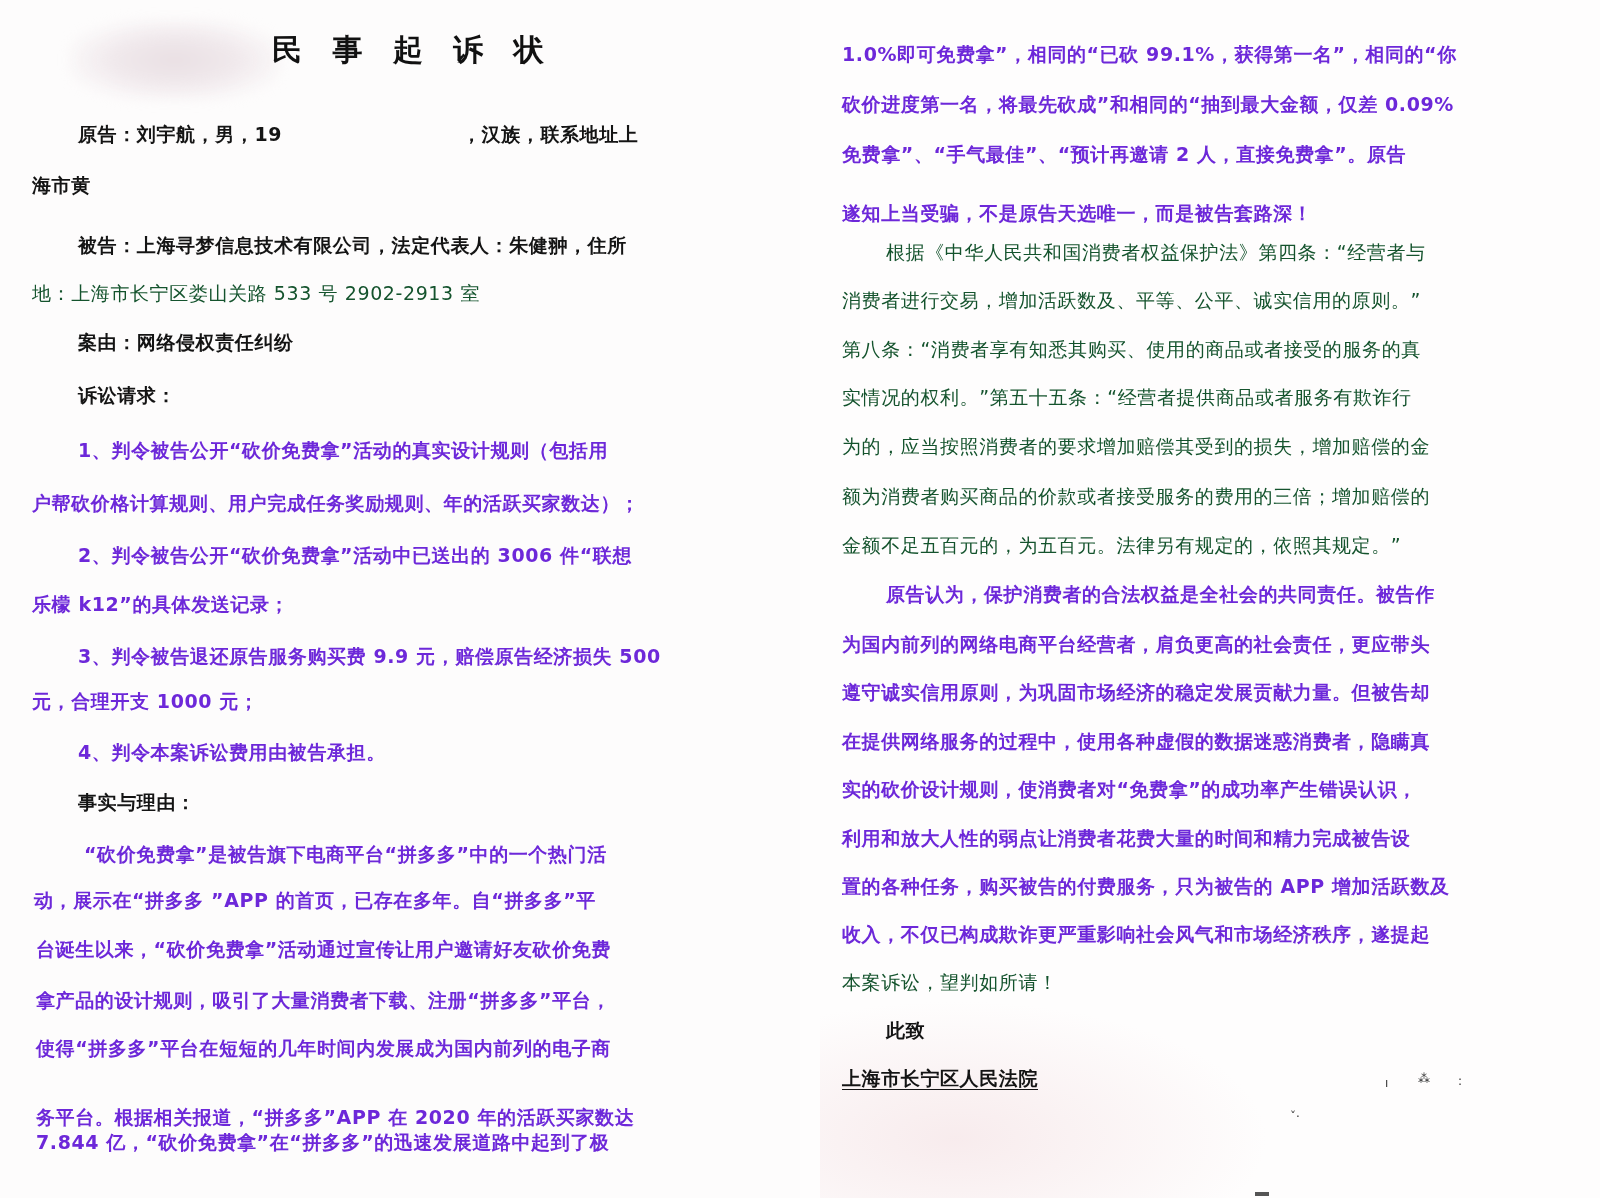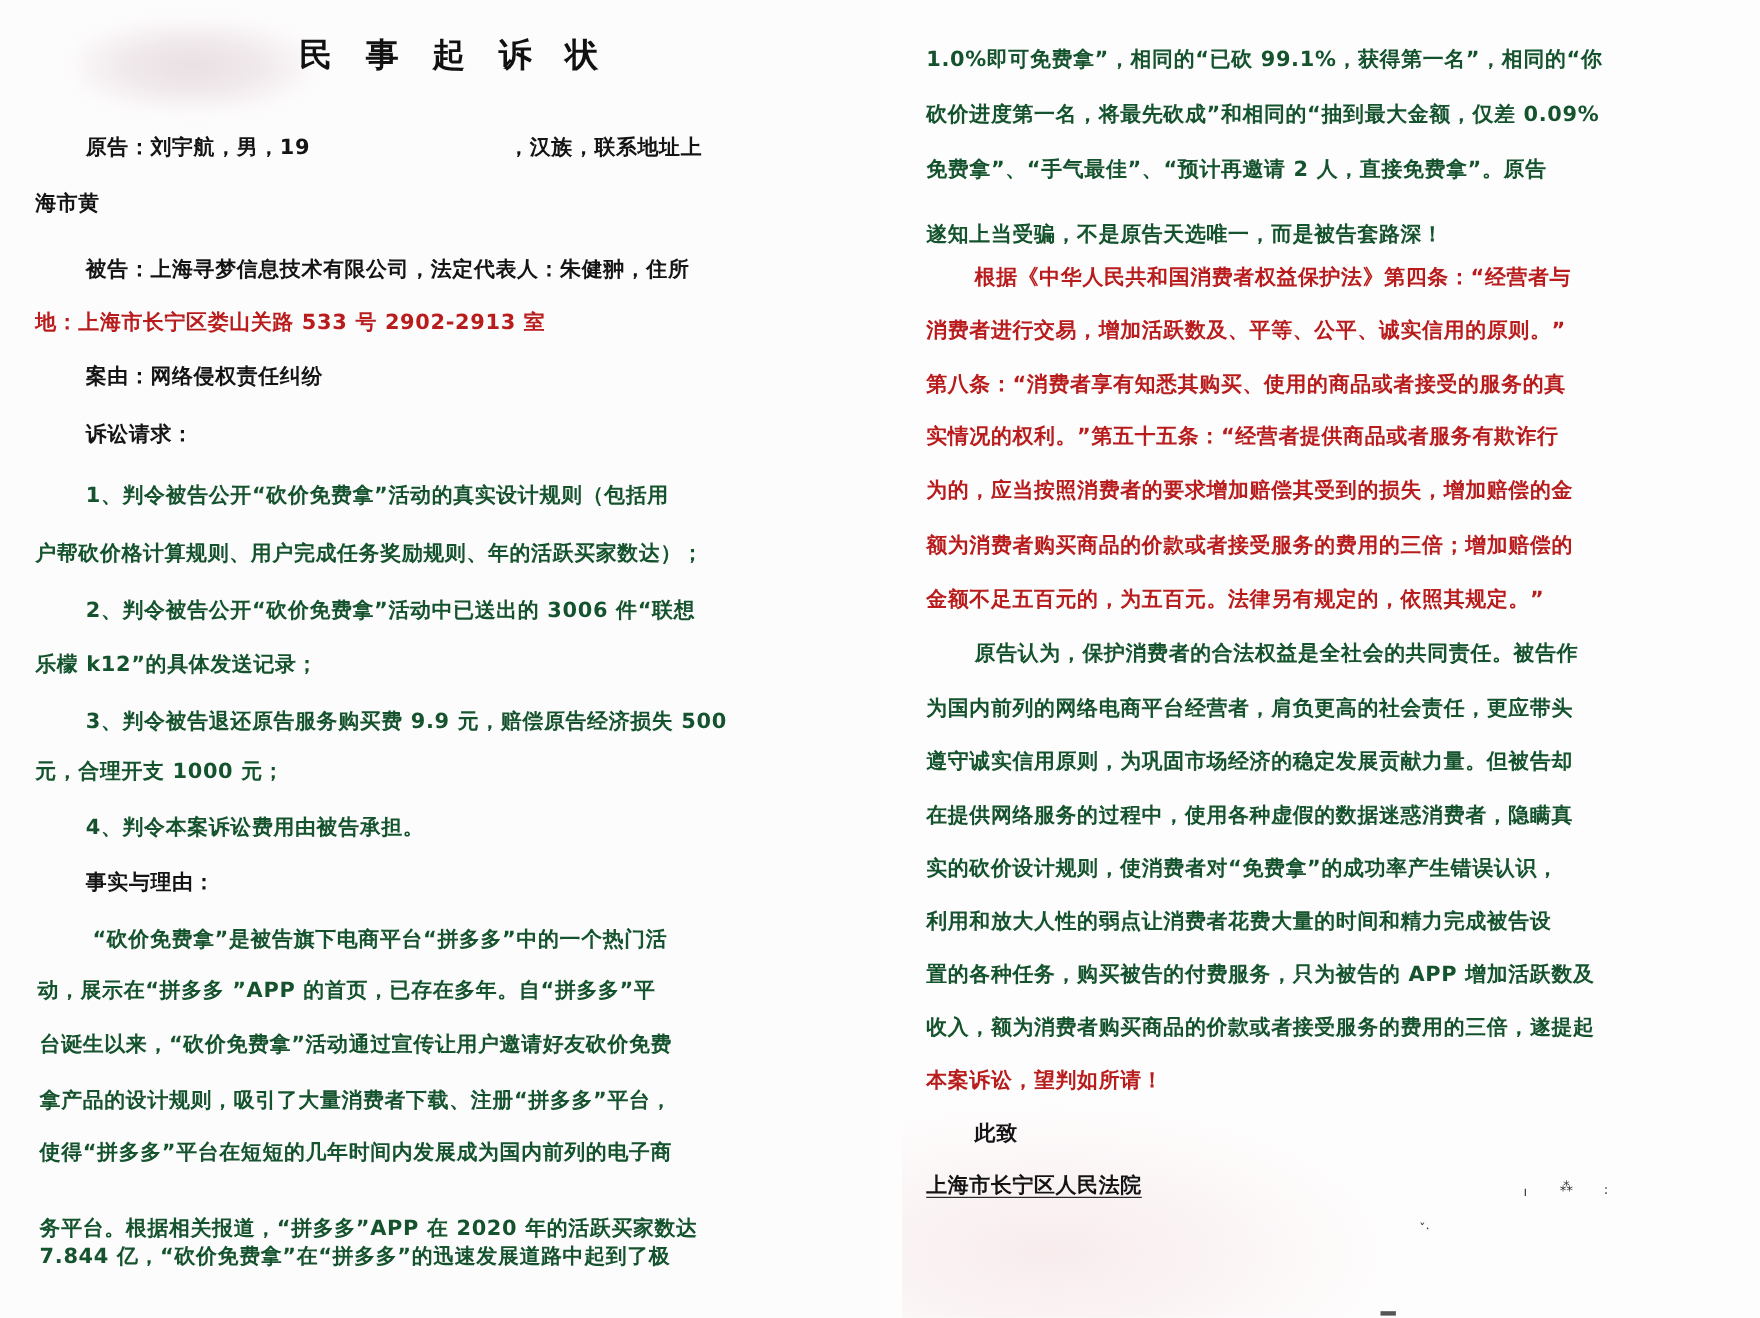--- a/index.html
+++ b/index.html
@@ -28,24 +28,24 @@
     position:absolute; left:272px; top:30px;
     font-size:30px; font-weight:bold; letter-spacing:10px;
     font-family:"DejaVu Sans","Liberation Sans",sans-serif;
     color:#111;
   }
   .line {
     position:absolute; white-space:nowrap;
     font-size:19px; line-height:24px;
     font-weight:bold;
     font-family:"DejaVu Sans","Liberation Sans",sans-serif;
-    color:#14532d;
+    color:#6d28d9;
     letter-spacing:0.6px;
   }
-  .line.regular { font-weight:bold; color:#b91c1c; }
+  .line.regular { font-weight:normal; color:#14532d; }
   .line.heading { font-weight:bold; color:#141414; }
   .underline { text-decoration:underline; text-underline-offset:4px; }
   .speck { position:absolute; font-size:12px; color:#333; font-family:"DejaVu Sans",sans-serif; }
   .edge-mark { position:absolute; left:1255px; top:1192px; width:14px; height:4px; background:#555; }
 </style>
 </head>
 <body>
 
 <div class="page page-left"></div>
 <div class="page page-right"></div>
@@ -88,21 +88,21 @@
 <div class="line regular" style="left:842px;top:434px;">为的，应当按照消费者的要求增加赔偿其受到的损失，增加赔偿的金</div>
 <div class="line regular" style="left:842px;top:484px;">额为消费者购买商品的价款或者接受服务的费用的三倍；增加赔偿的</div>
 <div class="line regular" style="left:842px;top:533px;">金额不足五百元的，为五百元。法律另有规定的，依照其规定。”</div>
 <div class="line" style="left:886px;top:582px;">原告认为，保护消费者的合法权益是全社会的共同责任。被告作</div>
 <div class="line" style="left:842px;top:632px;">为国内前列的网络电商平台经营者，肩负更高的社会责任，更应带头</div>
 <div class="line" style="left:842px;top:680px;">遵守诚实信用原则，为巩固市场经济的稳定发展贡献力量。但被告却</div>
 <div class="line" style="left:842px;top:729px;">在提供网络服务的过程中，使用各种虚假的数据迷惑消费者，隐瞒真</div>
 <div class="line" style="left:842px;top:777px;">实的砍价设计规则，使消费者对“免费拿”的成功率产生错误认识，</div>
 <div class="line" style="left:842px;top:826px;">利用和放大人性的弱点让消费者花费大量的时间和精力完成被告设</div>
 <div class="line" style="left:842px;top:874px;">置的各种任务，购买被告的付费服务，只为被告的 APP 增加活跃数及</div>
-<div class="line" style="left:842px;top:922px;">收入，额为消费者购买商品的价款或者接受服务的费用的三倍，遂提起</div>
+<div class="line" style="left:842px;top:922px;">收入，不仅已构成欺诈更严重影响社会风气和市场经济秩序，遂提起</div>
 <div class="line regular" style="left:842px;top:970px;">本案诉讼，望判如所请！</div>
 <div class="line heading" style="left:886px;top:1018px;">此致</div>
 <div class="line heading underline" style="left:842px;top:1066px;">上海市长宁区人民法院</div>
 
 <div class="speck" style="left:1385px;top:1076px;">ı</div>
 <div class="speck" style="left:1418px;top:1072px;">⁂</div>
 <div class="speck" style="left:1458px;top:1074px;">:</div>
 <div class="speck" style="left:1290px;top:1110px;">ˇ·</div>
 <div class="edge-mark"></div>
 

